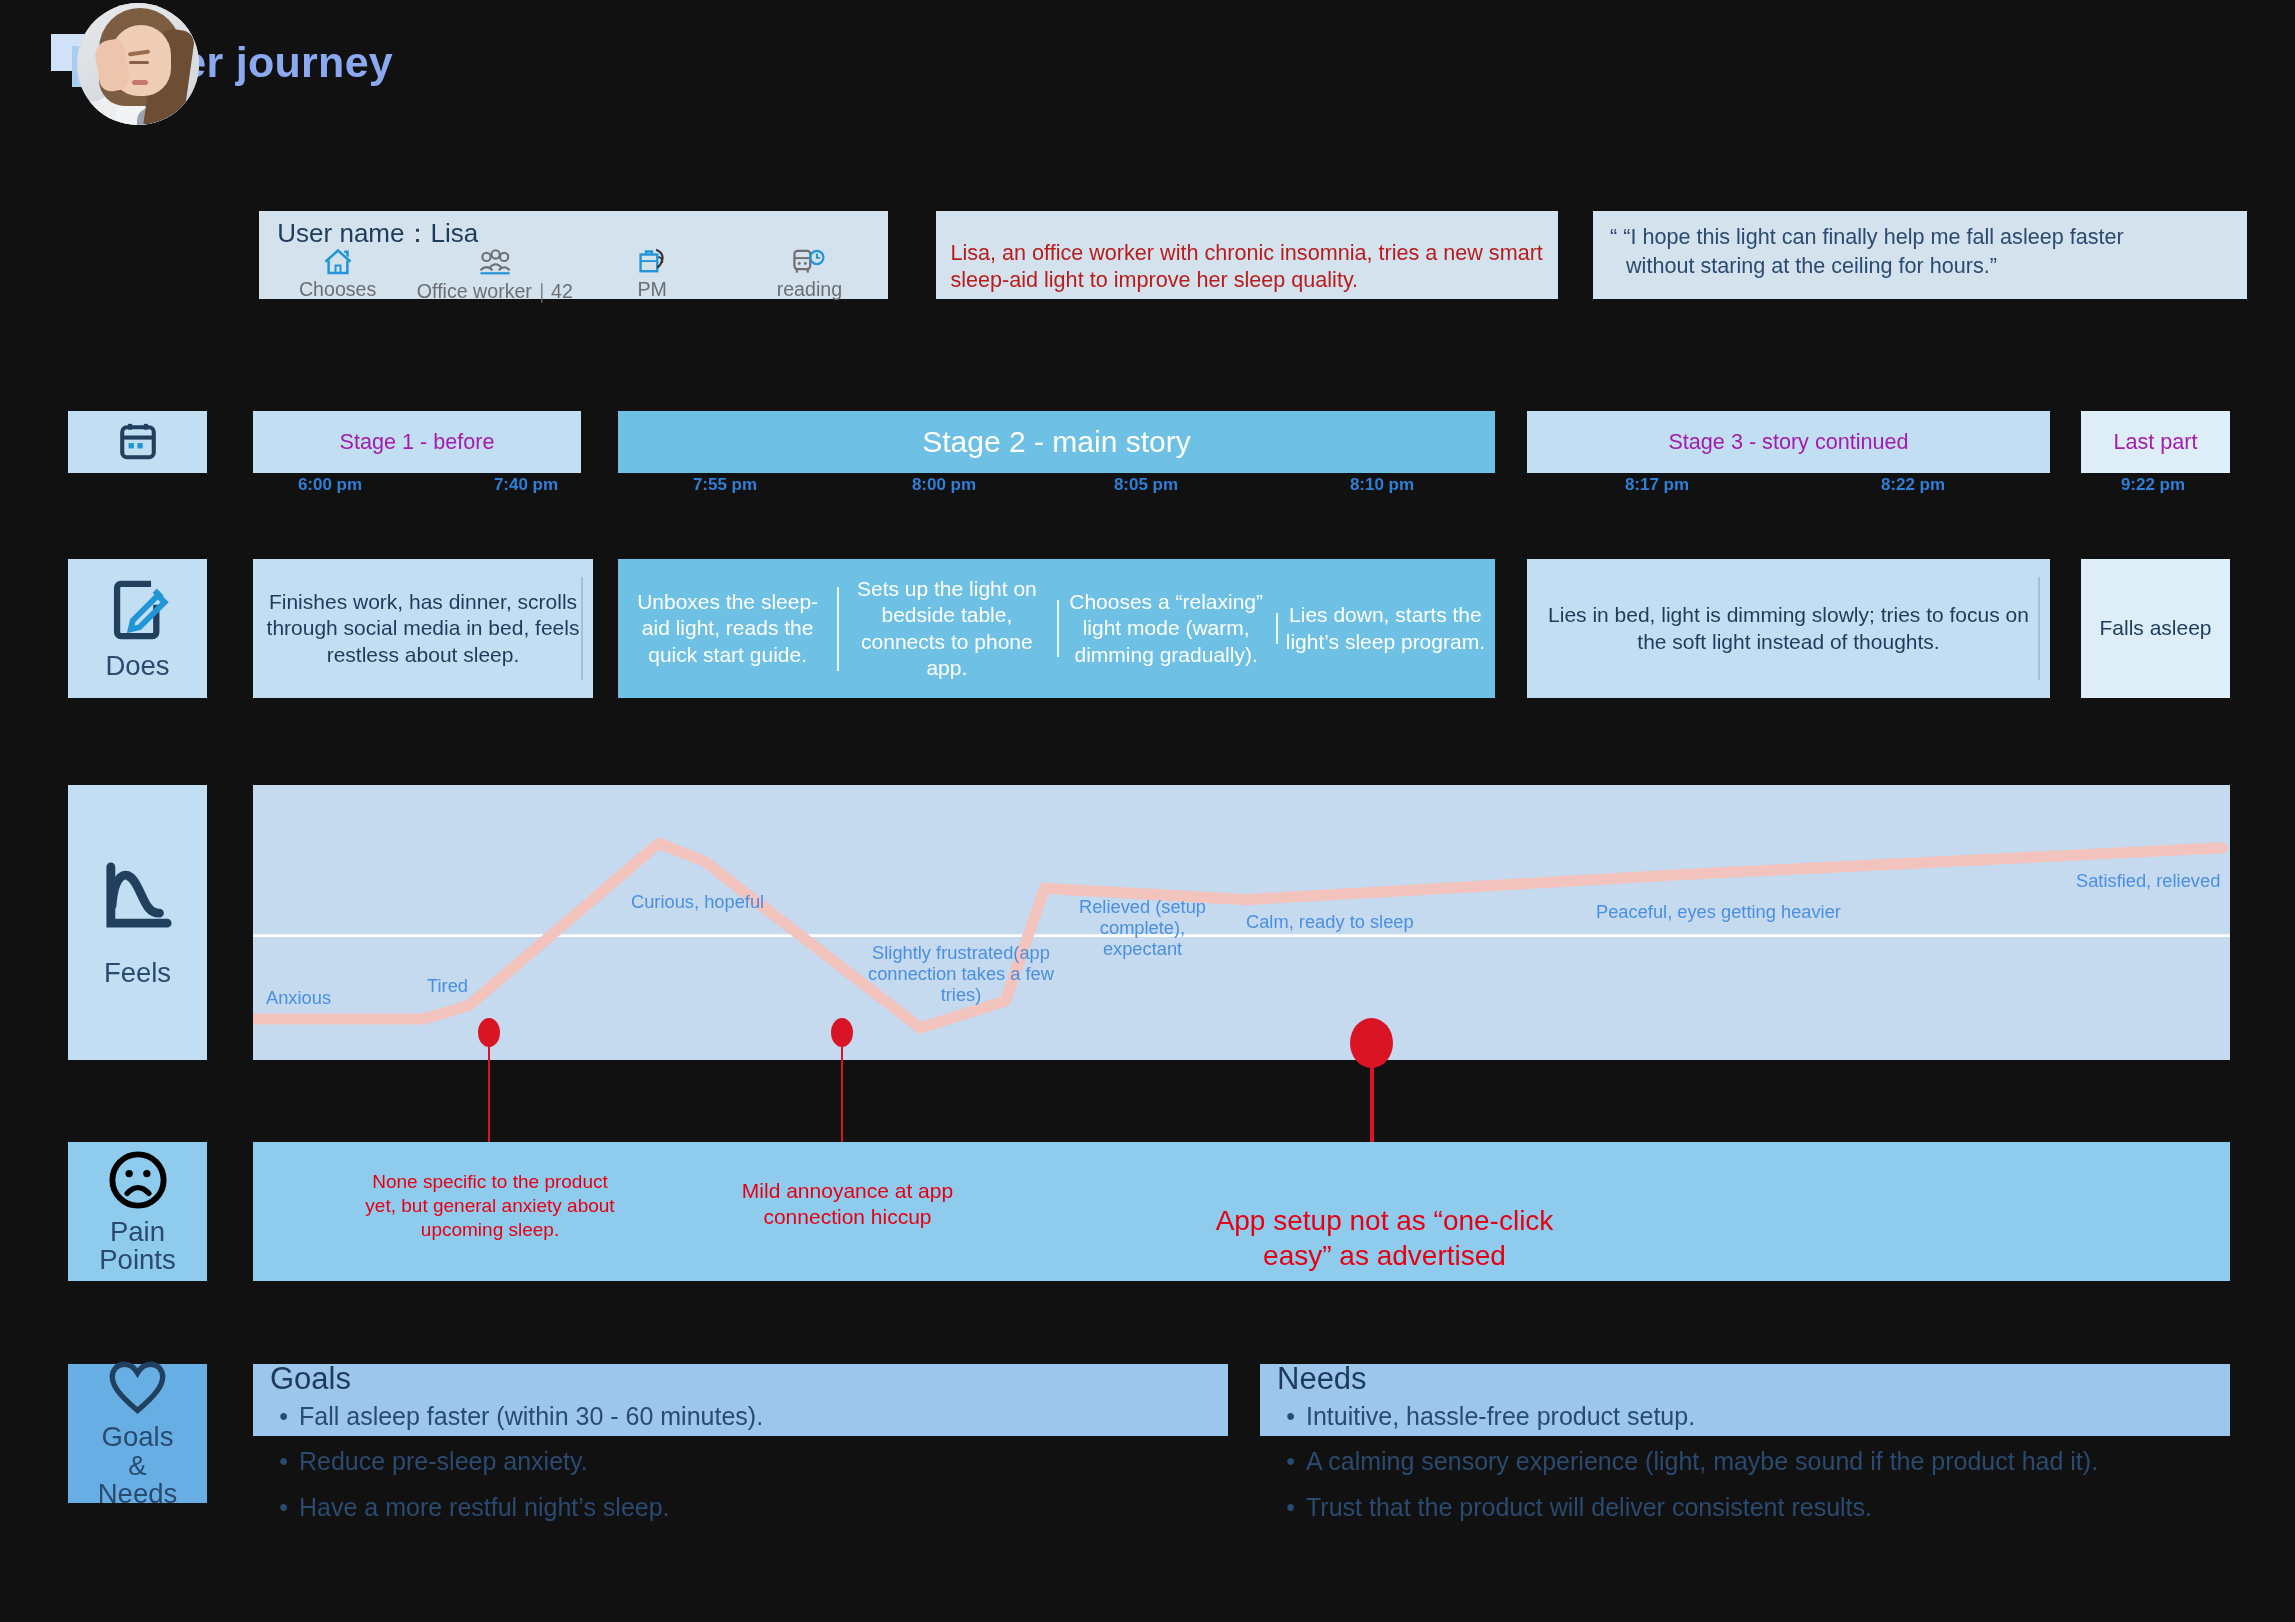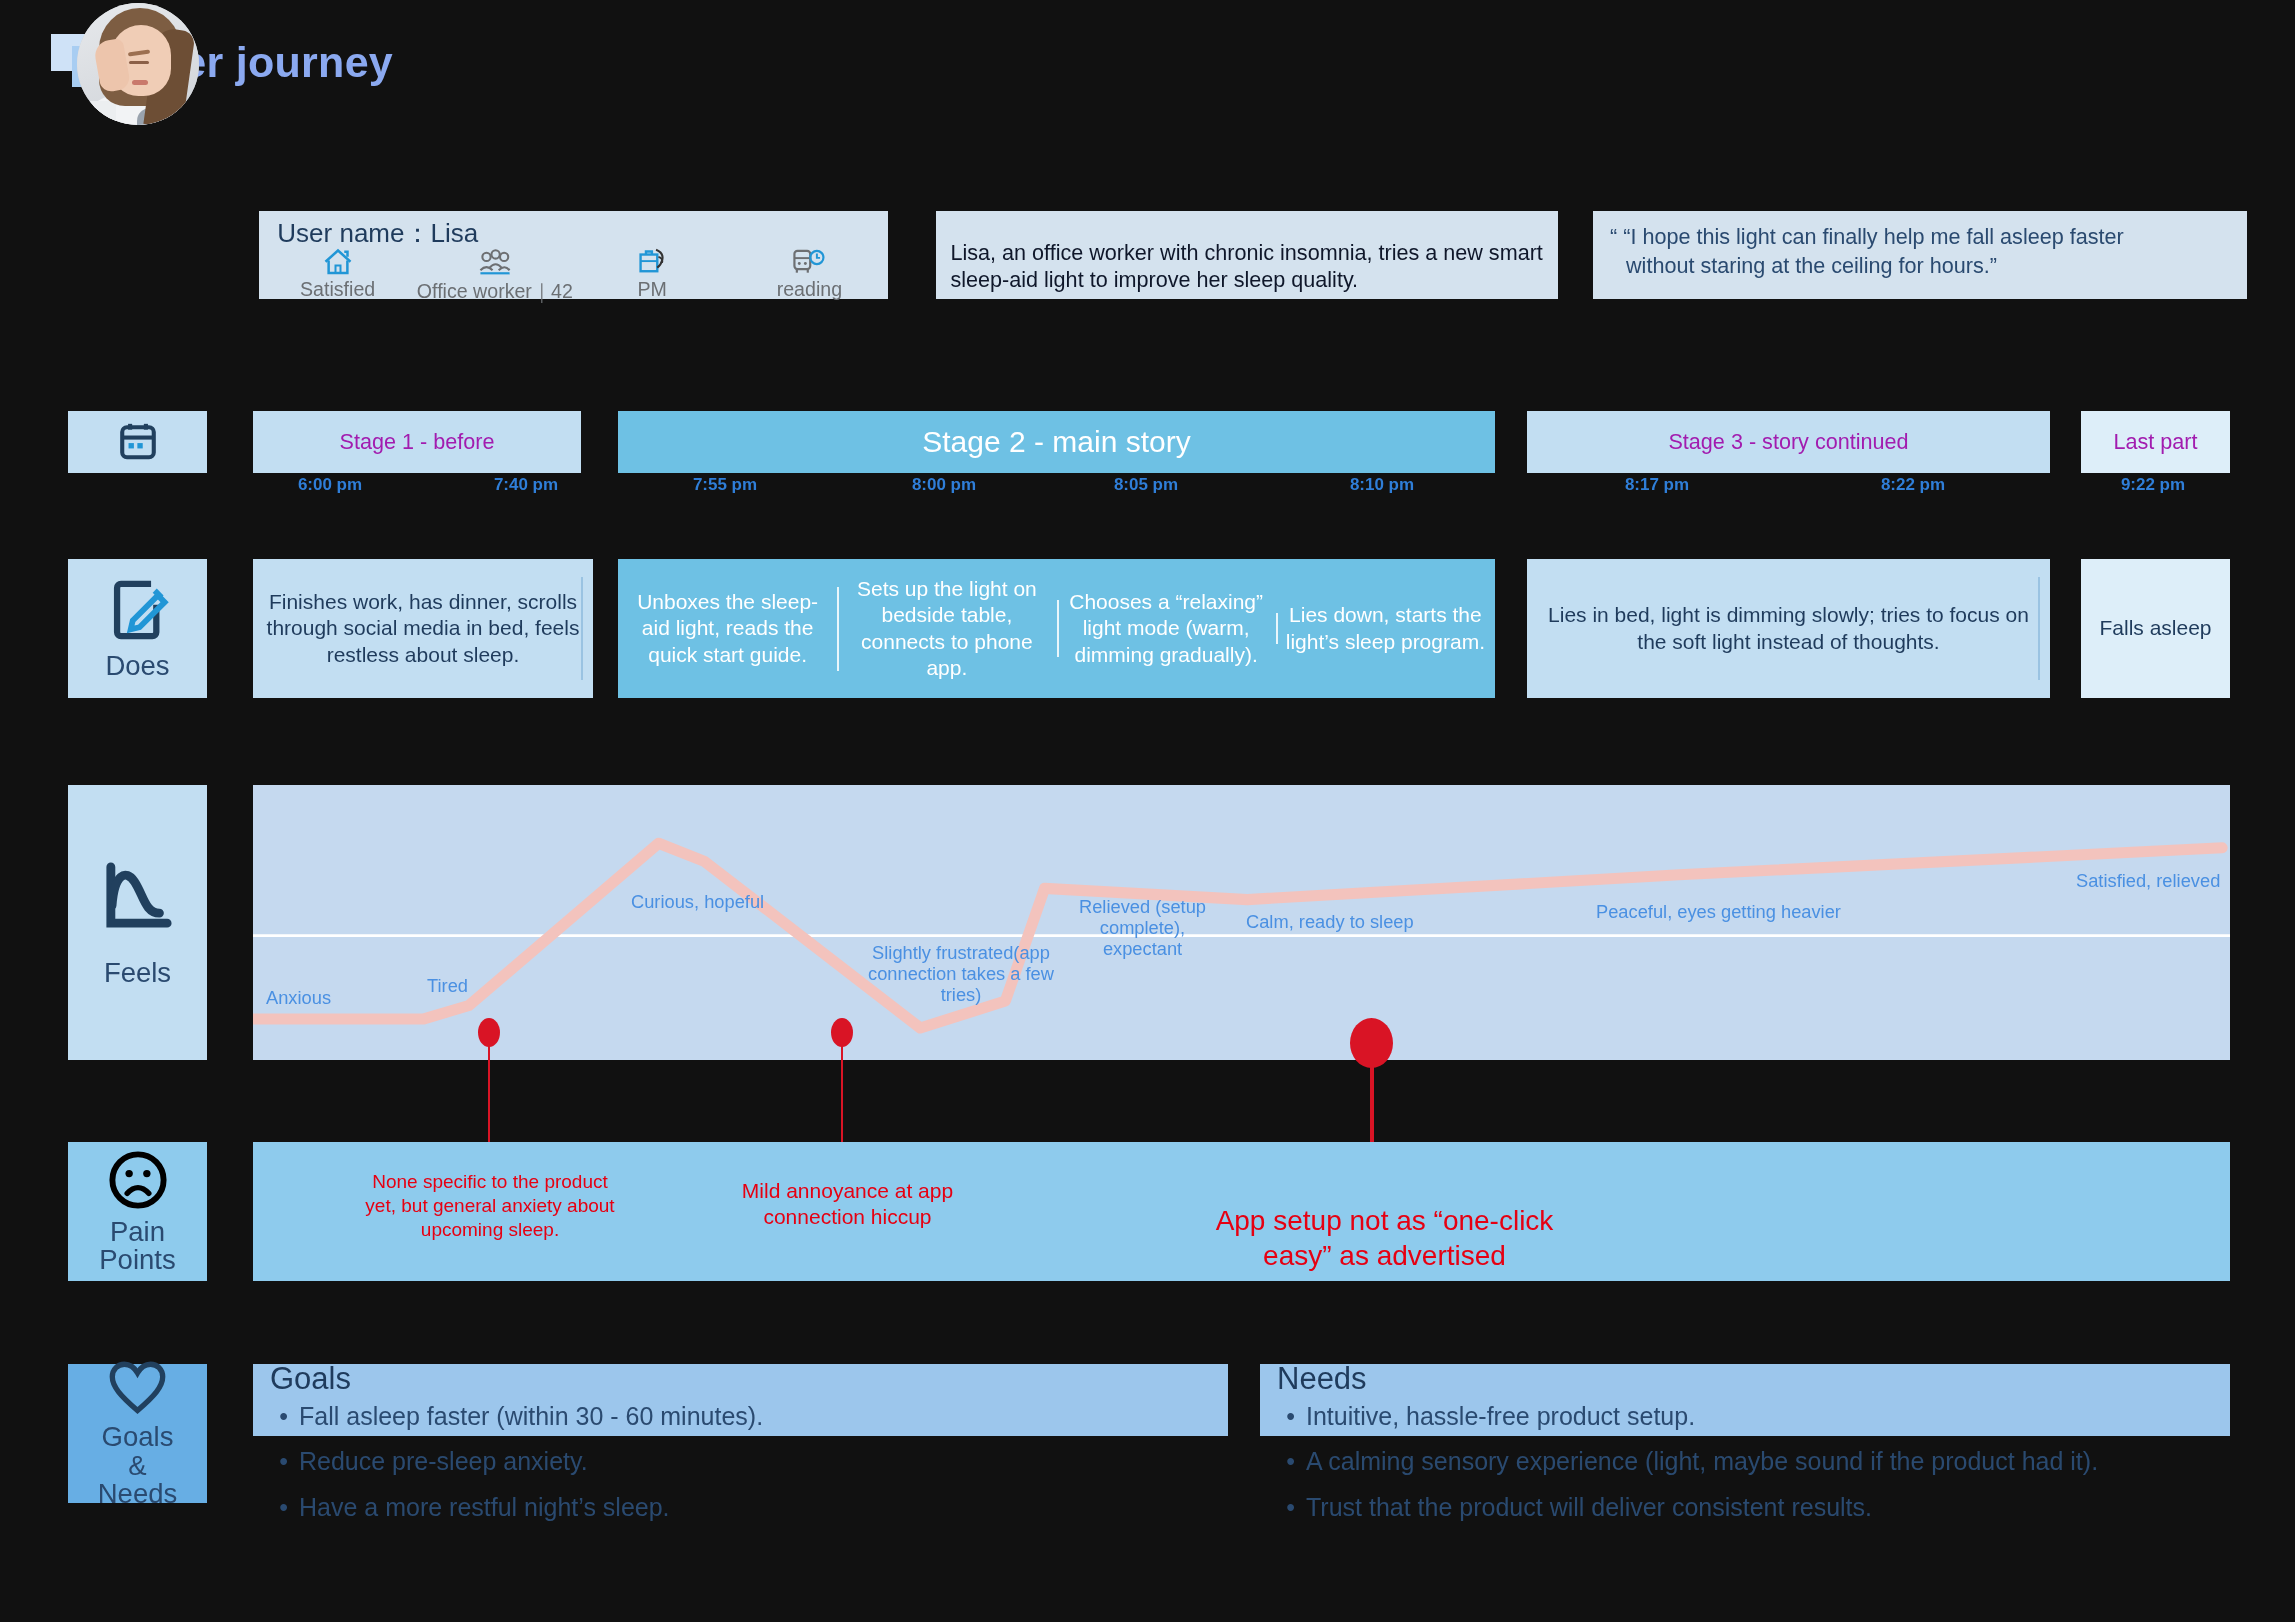--- a/index.html
+++ b/index.html
@@ -50,21 +50,21 @@
   .persona-name { position: absolute; left: 18.3px; top: 5.2px; font-size: 26px; color: #1f3b5c; white-space: nowrap; }
   .persona-attrs { position: absolute; left: 0; top: 34px; width: 629px; display: flex; }
   .p-attr { flex: 1; display: flex; flex-direction: column; align-items: center; }
   .p-attr .ic { height: 30px; display: flex; align-items: flex-end; }
   .p-attr .lb { font-size: 19.6px; color: #6b6f73; margin-top: 2.6px; white-space: nowrap; }
 
   .desc-card {
     position: absolute; left: 936px; top: 211px; width: 622px; height: 88px;
     background: #d4e2ee; display: flex; align-items: flex-end;
   }
-  .desc-card p { margin: 0 0 5.2px 14.4px; font-size: 21.6px; line-height: 1.25; color: #0f172a; }
+  .desc-card p { margin: 0 0 5.2px 14.4px; font-size: 21.6px; line-height: 1.25; color: #b91c1c; }
 
   .quote-card {
     position: absolute; left: 1593px; top: 211px; width: 654px; height: 88px;
     background: #d4e2ee; padding: 0;
   }
   .quote-card p { margin: 11.8px 0 0 17px; font-size: 21.6px; line-height: 1.3; color: #2a4a70; }
   .quote-card .q2 { margin-top: 1.3px; margin-left: 33px; }
 
   
   .rowicon {
@@ -177,21 +177,21 @@
 
       <div class="p-attr">
         <div class="ic">
           <svg width="30" height="27.5" viewBox="0 0 24 22">
               <path d="M2 11 L12 2 L22 11" fill="none" stroke="#2196d6" stroke-width="2"></path>
               <path d="M4.5 10 V20 H19.5 V10" fill="none" stroke="#2196d6" stroke-width="2"></path>
               <rect x="10" y="14" width="4" height="6" fill="none" stroke="#2196d6" stroke-width="1.6"></rect>
               <path d="M17 3 h2.6 v4" fill="none" stroke="#2196d6" stroke-width="2"></path>
             </svg>
         </div>
-        <div class="lb">Satisfied</div>
+        <div class="lb">Chooses</div>
       </div>
 
       <div class="p-attr">
         <div class="ic">
           <svg width="34" height="27.5" viewBox="0 0 28 22">
               <circle cx="7" cy="7" r="3.4" fill="none" stroke="#6d6f72" stroke-width="1.7"></circle>
               <circle cx="14.5" cy="5" r="3.4" fill="none" stroke="#6d6f72" stroke-width="1.7"></circle>
               <circle cx="21.5" cy="7" r="3.4" fill="none" stroke="#6d6f72" stroke-width="1.7"></circle>
               <path d="M2 18 q5-5 10 0" fill="none" stroke="#6d6f72" stroke-width="1.7"></path>
               <path d="M9.5 16 q5-6 10 0" fill="none" stroke="#6d6f72" stroke-width="1.7"></path>

